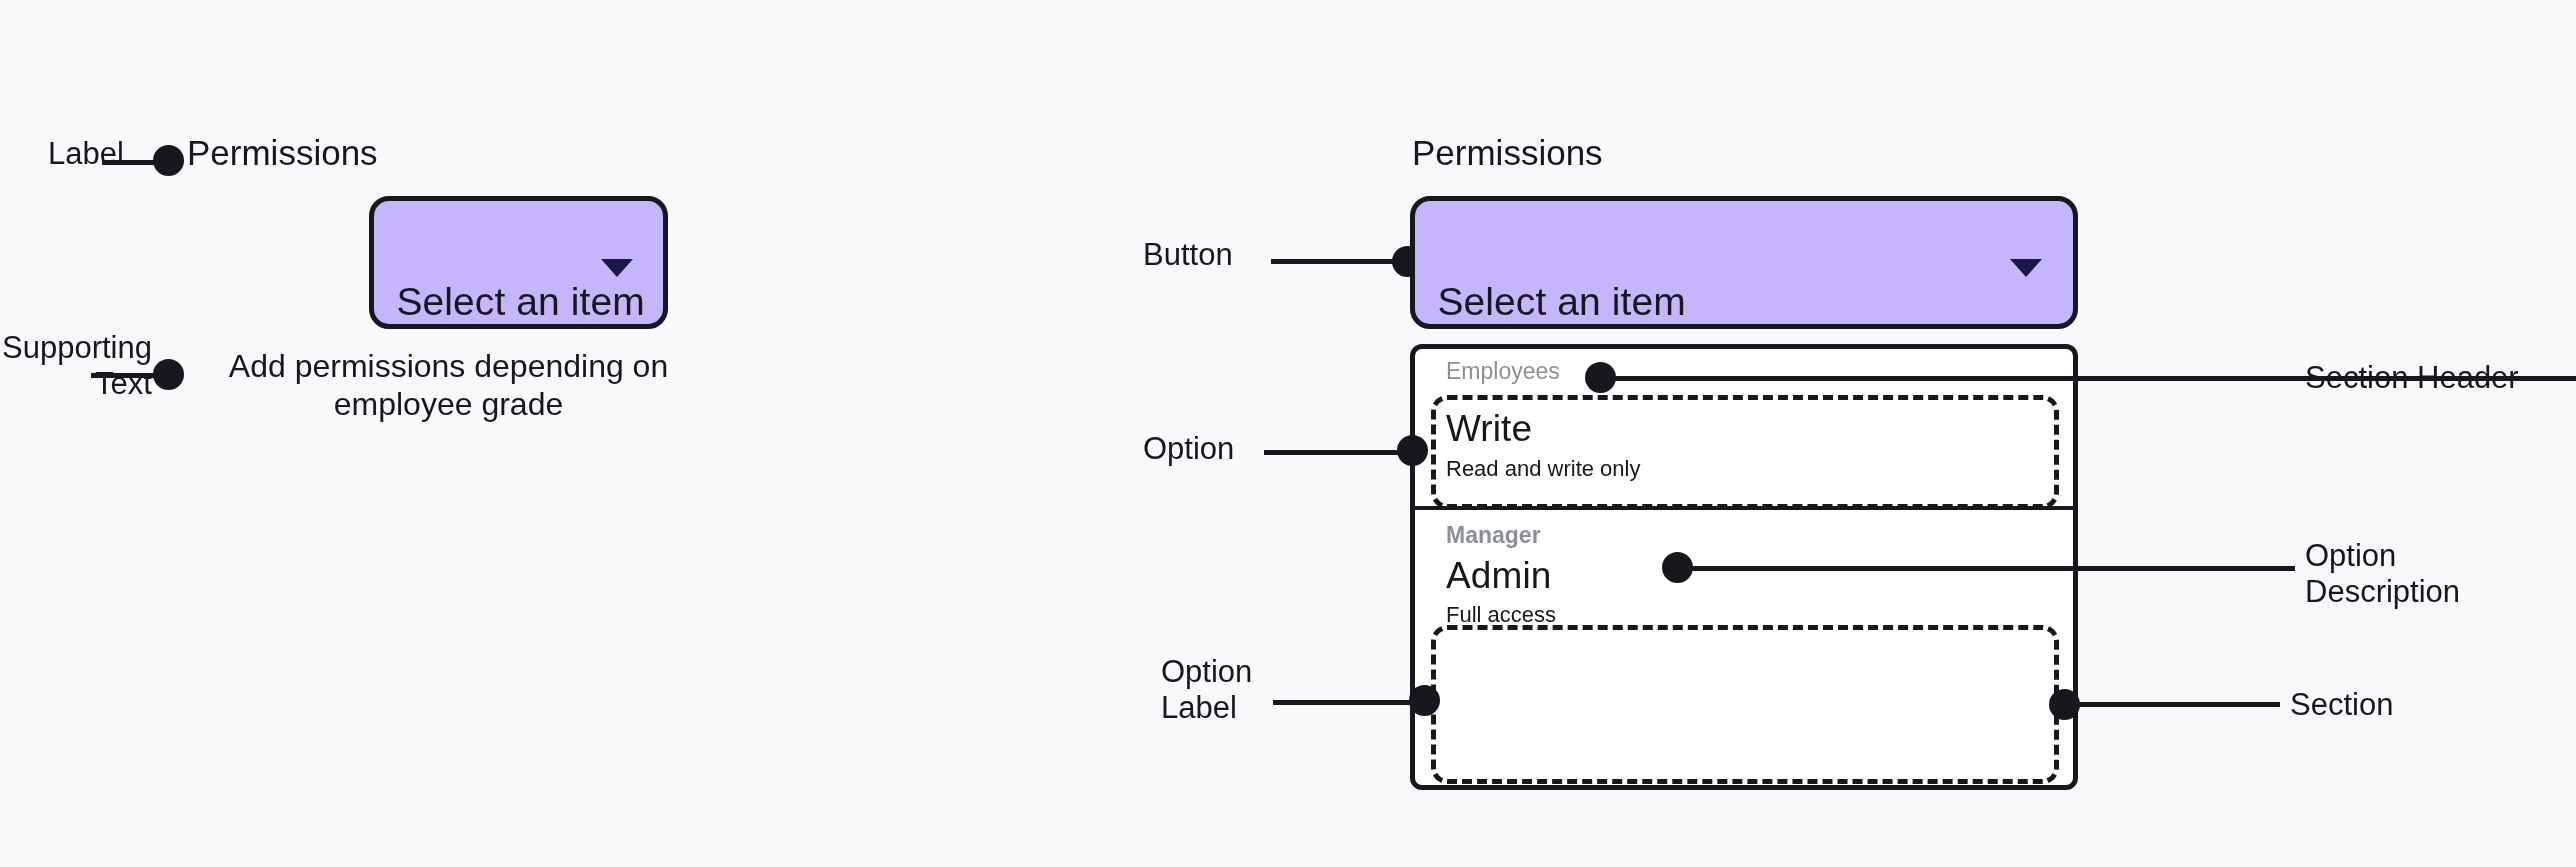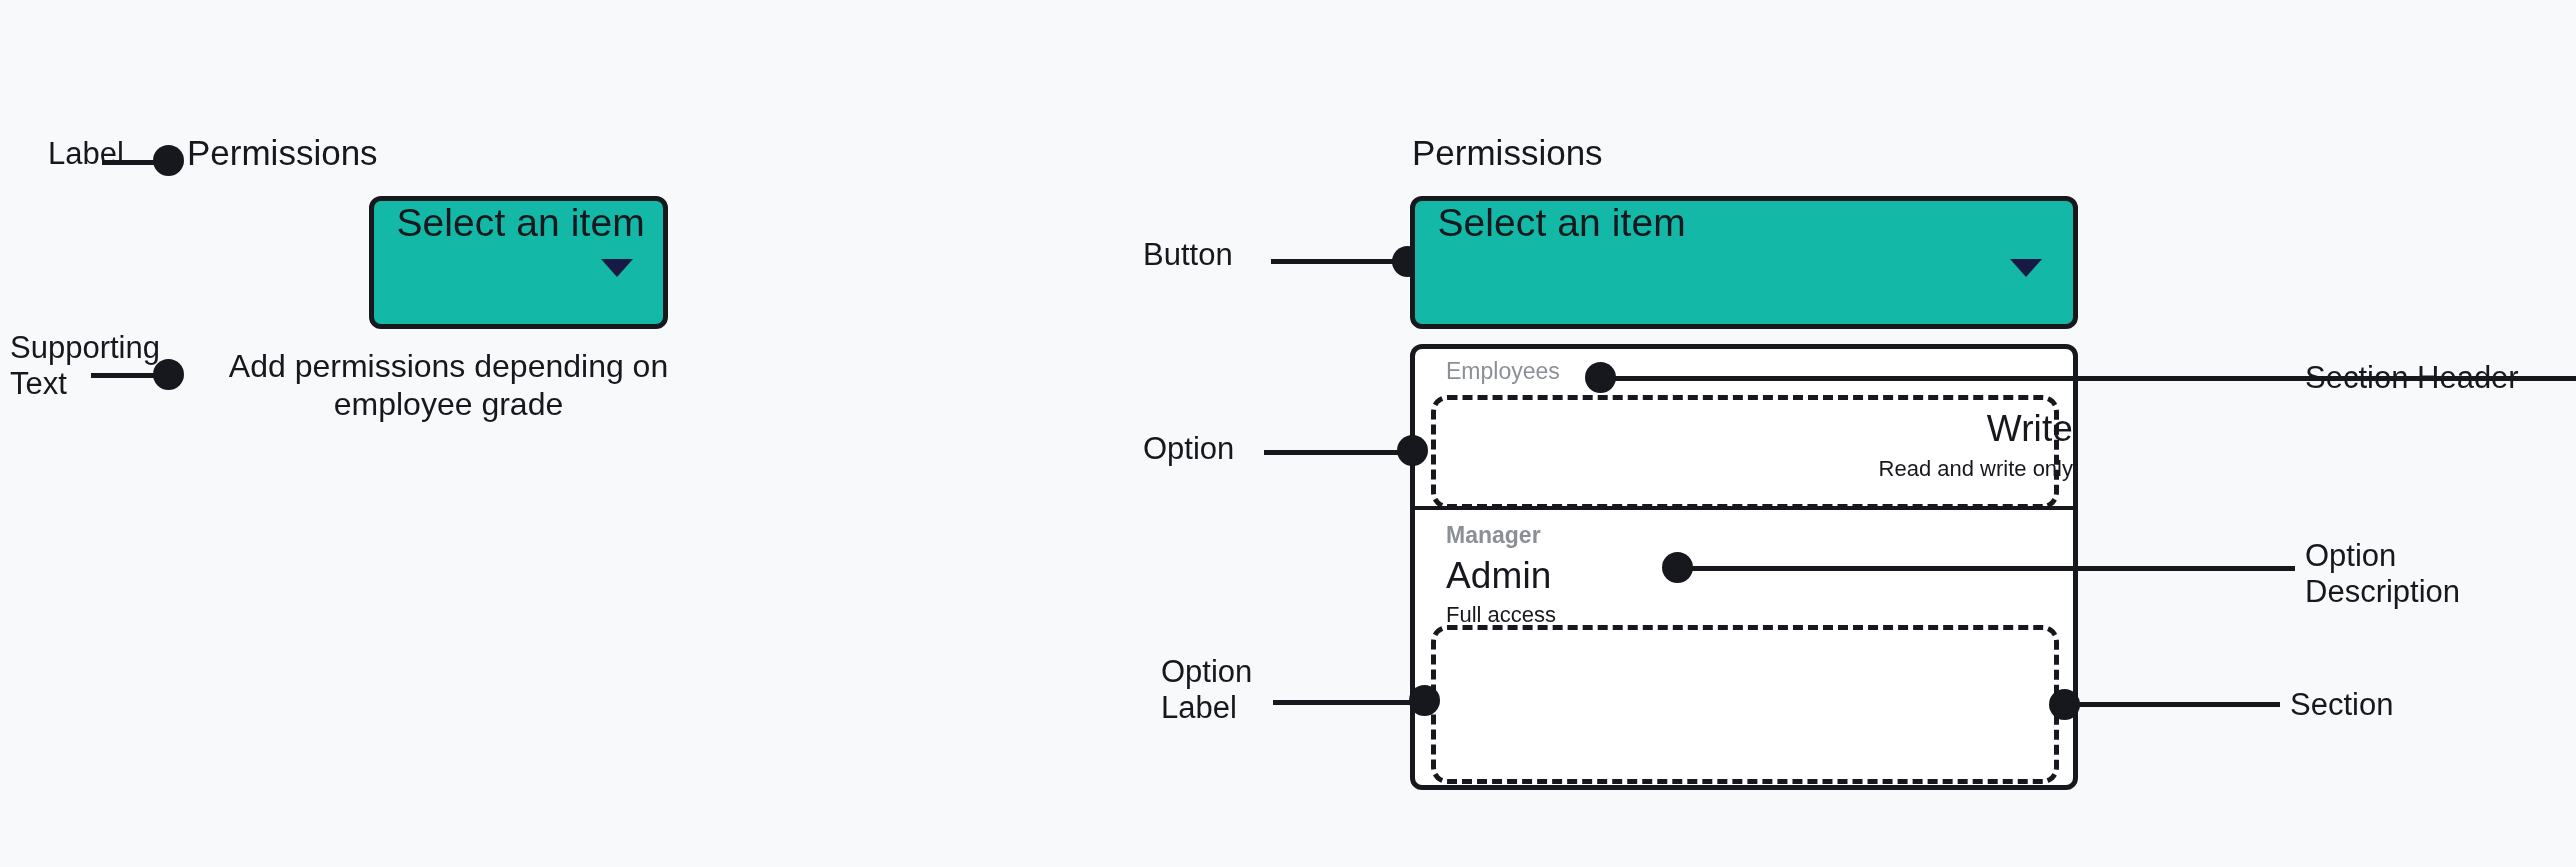--- a/index.html
+++ b/index.html
@@ -40,25 +40,25 @@
     width: 31px;
     height: 31px;
     border-radius: 50%;
     background: #16181d;
   }
 
   
   .select-button {
     position: absolute;
     box-sizing: border-box;
-    background: #14b8a6;
+    background: #c4b5fd;
     border: 5.2px solid #16181d;
-    border-radius: 12px;
+    border-radius: 20px;
     display: flex;
-    align-items: flex-start;
+    align-items: flex-end;
   }
   .select-button .sb-text {
     font-size: 39px;
     color: #16181d;
     margin-left: 22.4px;
     letter-spacing: 0.1px;
   }
   .caret {
     position: absolute;
     width: 0;
@@ -122,21 +122,21 @@
   <div class="anno-line" style="left:102px; top:129px; width:70px;"></div>
   <div class="anno-dot" style="left:153px; top:114px;"></div>
 
   <div style="position:absolute; left:187px; top:102px; font-size:35px; color:#16181d;">Permissions</div>
 
   <div class="select-button" style="left:369px; top:165px; width:299px; height:133px;">
     <span class="sb-text">Select an item</span>
     <span class="caret" style="right:30px; top:58px;"></span>
   </div>
 
-  <div class="anno-label" style="left:10px; top:299px;">Supporting
+  <div class="anno-label" style="left:2px; top:299px;text-align:right;">Supporting
 Text</div>
   <div class="anno-line" style="left:91px; top:342px; width:82px;"></div>
   <div class="anno-dot" style="left:153px; top:328px;"></div>
 
   <div style="position:absolute; left:187px; top:316px; width:523px; font-size:32px; line-height:1.2; color:#16181d; white-space:pre-line;text-align:center;">Add permissions depending on
 employee grade</div>
 
   <div style="position:absolute; left:1412px; top:102px; font-size:35px; color:#16181d;">Permissions</div>
 
   <div class="anno-label" style="left:1143px; top:206px;">Button</div>
@@ -147,21 +147,21 @@
     <span class="sb-text">Select an item</span>
     <span class="caret" style="right:31px; top:58px;"></span>
   </div>
 
   <div class="listbox" style="left:1410px; top:313px; width:668px; height:446px;">
 
     <div class="lb-section">
       <div class="section-header">Employees</div>
 
 
-      <div class="option" style="padding-top:22.4px;text-align:right;">
+      <div class="option" style="padding-top:22.4px;">
         <div class="option-label">Write</div>
         <div class="option-desc">Read and write only</div>
       </div>
     </div>
 
     <div class="lb-divider" style="margin-top:16.5px;"></div>
 
     <div class="lb-section">
       <div class="section-header" style="padding-top:12px;font-weight:bold;">Manager</div>
 

